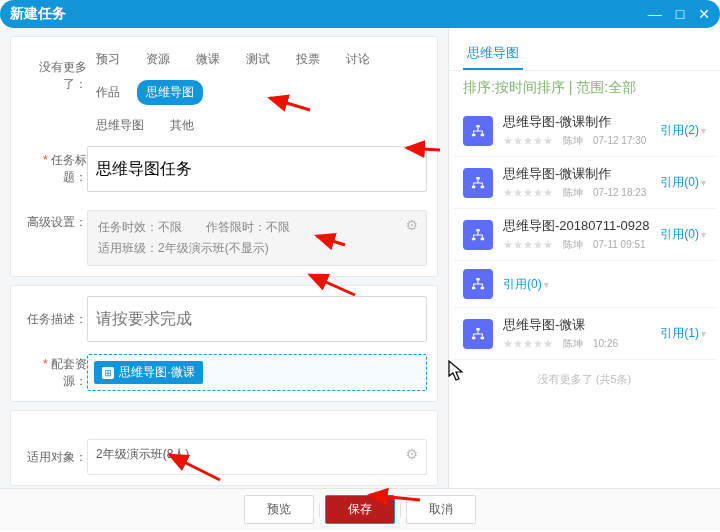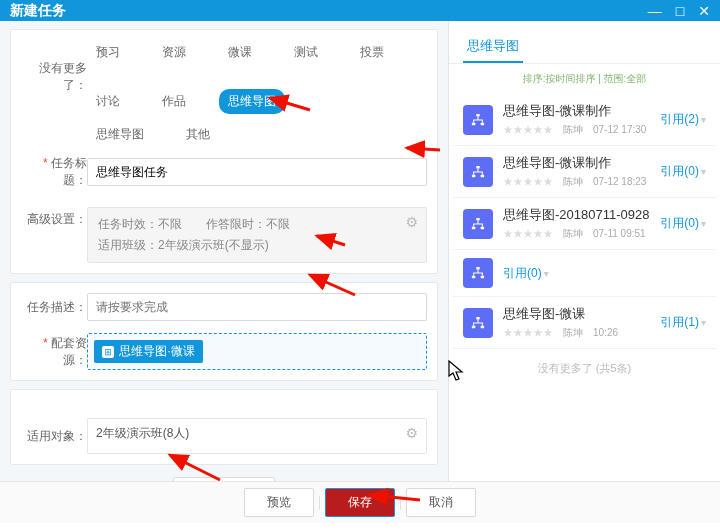--- a/index.html
+++ b/index.html
@@ -1,49 +1,49 @@
 <!DOCTYPE html>
 <html><head>
   <meta charset="utf-8">
   <style>
     * { box-sizing: border-box; margin: 0; padding: 0; font-family: "Microsoft YaHei", sans-serif; }
     body { width: 720px; height: 532px; background: #fff; font-size: 12px; color: #555; position: relative; overflow: hidden; }
-    .titlebar { height: 21px; background: #1296db; color: #fff; display: flex; align-items: center; padding: 0 10px; }
+    .titlebar { height: 28px; background: #1296db; color: #fff; display: flex; align-items: center; padding: 0 10px; border-radius: 15px; }
     .title { font-size: 14px; font-weight: bold; }
     .window-controls { margin-left: auto; display: flex; gap: 14px; font-size: 14px; }
     .window-controls span { cursor: pointer; }
     .body-wrap { display: flex; height: 460px; }
     .left { width: 448px; background: #f4f7fa; padding: 8px 10px; overflow: hidden; }
     .right { flex: 1; border-left: 1px solid #e5e5e5; background: #fff; display: flex; flex-direction: column; }
     .card { background: #fff; border: 1px solid #e8e8e8; border-radius: 2px; padding: 10px 10px 10px 14px; margin-bottom: 8px; position: relative; }
     .row { display: flex; align-items: center; margin-bottom: 8px; }
     .row:last-child { margin-bottom: 0; margin-top: 18px; }
     .label { width: 62px; text-align: right; color: #666; font-size: 12px; }
     .req::before { content: "* "; color: #e74c3c; }
-    .tabs { display: flex; flex-wrap: wrap; gap: 24px; flex: 1; }
+    .tabs { display: flex; flex-wrap: wrap; gap: 8px; flex: 1; }
     .tab { padding: 4px 9px; border-radius: 10px; color: #666; cursor: pointer; font-size: 12px; }
     .tab.active { background: #1296db; color: #fff; }
-    .input { flex: 1; border: 1px solid #d9d9d9; border-radius: 2px; height: 28px; padding: 0 8px; font-size: 12px; background: #fff; }
+    .input { flex: 1; border: 1px solid #d9d9d9; border-radius: 2px; height: 46px; padding: 0 8px; font-size: 16px; background: #fff; }
     .adv-box { flex: 1; background: #f5f5f5; border: 1px solid #e5e5e5; border-radius: 2px; padding: 6px 30px 6px 10px; color: #888; font-size: 12px; position: relative; }
     .adv-box .line { padding: 2px 0; }
     .gear { position: absolute; right: 8px; top: 6px; color: #bbb; font-size: 14px; cursor: pointer; }
     .chip-wrap { flex: 1; border: 1px dashed #1296db; border-radius: 2px; padding: 6px; background: #f5faff; }
     .chip { display: inline-flex; align-items: center; gap: 5px; background: #1296db; color: #fff; padding: 3px 8px; border-radius: 2px; font-size: 12px; }
     .chip-ico { width: 12px; height: 12px; background: #fff; color: #1296db; border-radius: 2px; font-size: 9px; display: inline-flex; align-items: center; justify-content: center; }
     .target-box { flex: 1; border: 1px solid #e5e5e5; border-radius: 2px; padding: 6px 30px 11px 8px; background: #fff; font-size: 12px; color: #555; position: relative; }
     .add-sub-btn { display: inline-flex; align-items: center; gap: 4px; border: 1px solid #d9d9d9; background: #fff; padding: 6px 14px; border-radius: 2px; color: #1296db; font-size: 12px; cursor: pointer; margin: 4px auto 0; }
     .center { text-align: center; }
     .footer { height: 42px; border-top: 1px solid #e5e5e5; display: flex; align-items: center; justify-content: center; gap: 5px; background: #fafafa; }
     .btn { padding: 5px 22px; border-radius: 2px; border: 1px solid #d9d9d9; background: #fff; cursor: pointer; font-size: 12px; }
     .btn.primary { background: #b91c1c; color: #fff; border-color: #1296db; }
     .sep { width: 1px; height: 14px; background: #e0e0e0; }
     
     .right-head { border-bottom: 1px solid #eee; padding: 10px 14px 0; }
     .r-tab { display: inline-block; padding: 6px 4px; border-bottom: 2px solid #1296db; color: #1296db; font-size: 13px; }
-    .sort-bar { padding: 8px 14px; font-size: 10px; color: #7fb76c; text-align: center; }
+    .sort-bar { padding: 8px 14px; font-size: 14px; color: #7fb76c; }
     .res-list { flex: 1; overflow: auto; padding: 0 4px; }
     .res-item { display: flex; align-items: center; padding: 8px 10px; border-bottom: 1px solid #f2f2f2; }
     .res-ico { width: 30px; height: 30px; background: #5d6df5; border-radius: 4px; margin-right: 10px; display: flex; align-items: center; justify-content: center; color: #fff; font-size: 14px; }
     .res-info { flex: 1; min-width: 0; }
     .res-title { font-size: 13px; color: #333; white-space: nowrap; overflow: hidden; text-overflow: ellipsis; }
     .res-meta { font-size: 10px; color: #aaa; margin-top: 3px; }
     .stars { color: #ddd; }
     .res-act { color: #1296db; font-size: 12px; cursor: pointer; display: flex; align-items: center; gap: 2px; }
     .chev { font-size: 10px; color: #ccc; }
     .end-note { padding: 12px 0 16px; text-align: center; color: #bbb; font-size: 11px; }

